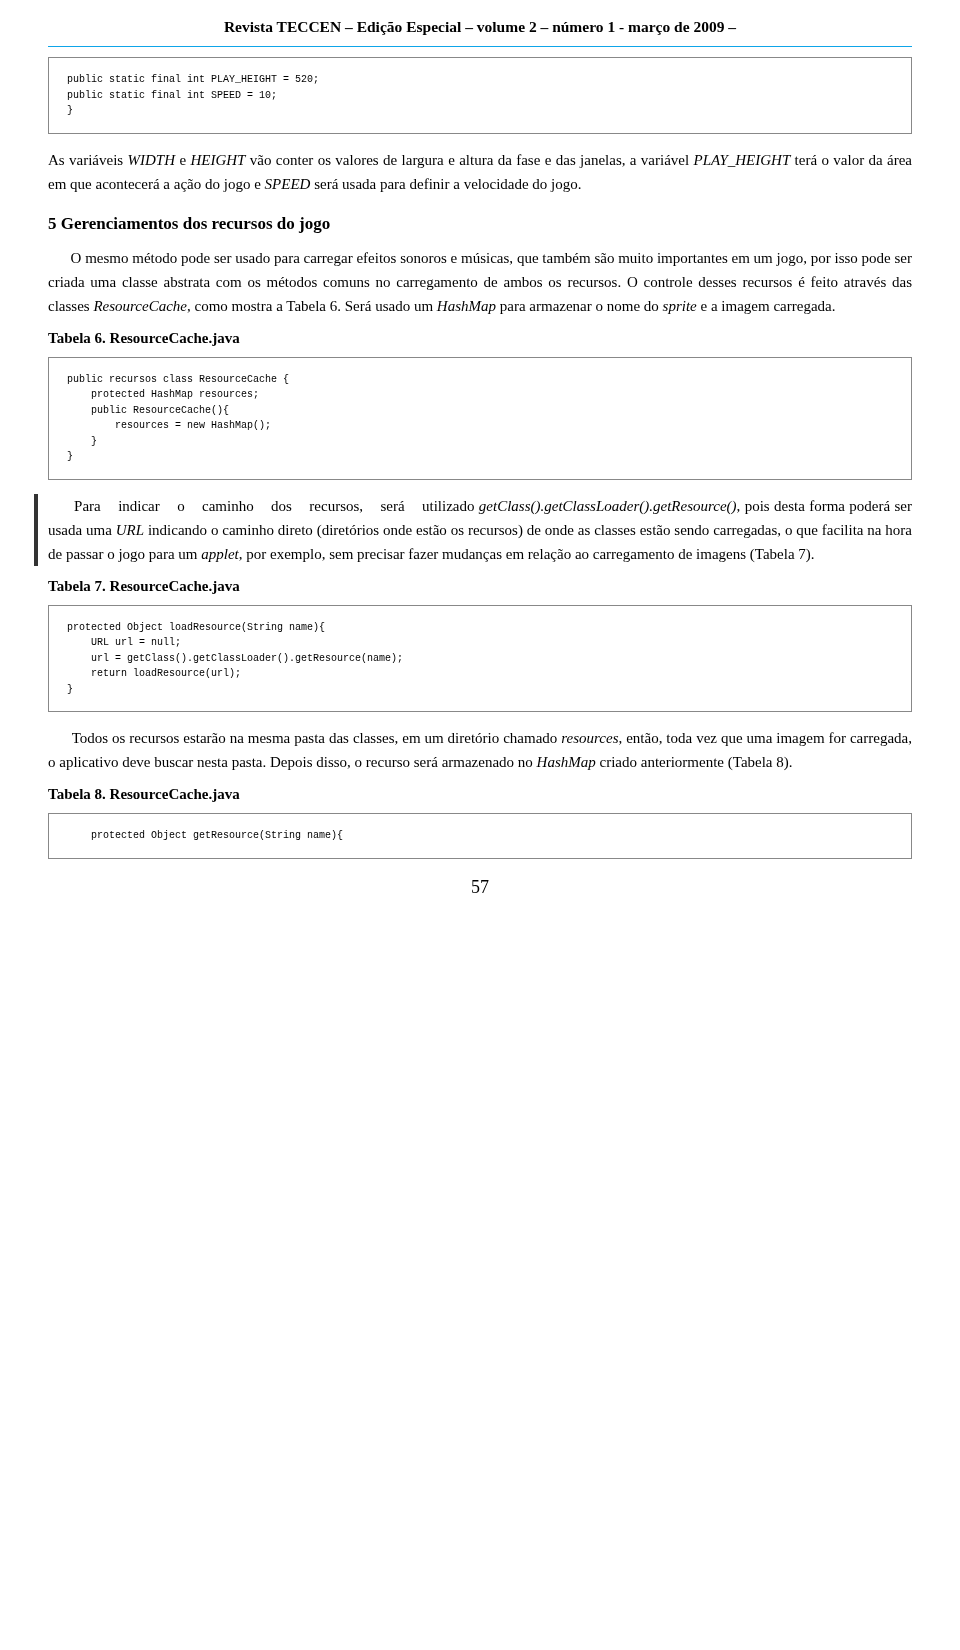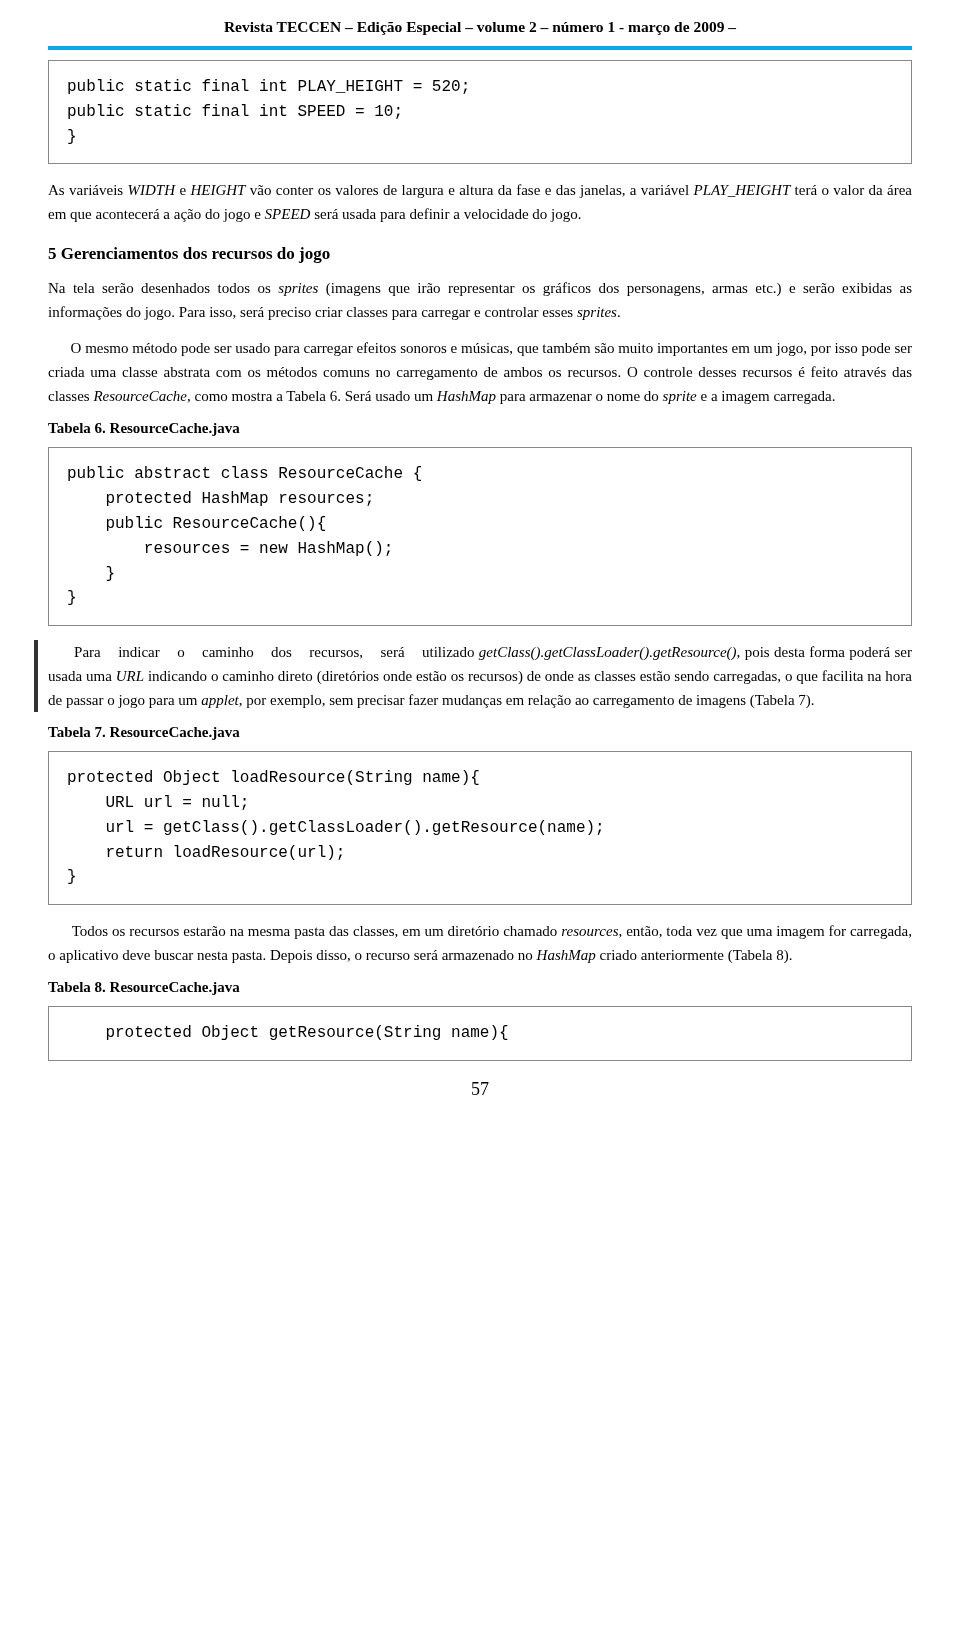--- a/index.html
+++ b/index.html
@@ -15,26 +15,26 @@
       width: 960px;
       min-height: 1650px;
       padding: 0 48px 40px 48px;
       position: relative;
     }
     .journal-header {
       text-align: center;
       font-weight: bold;
       font-size: 15.5px;
       padding: 18px 0 10px 0;
-      border-bottom: 4px solid #0ea5e9;
+      border-bottom: 1px solid #0ea5e9;
       margin-bottom: 0;
     }
     .code-block {
       font-family: 'Courier New', Courier, monospace;
-      font-size: 16px;
+      font-size: 10px;
       background: #fff;
       border: 1px solid #888;
       padding: 14px 18px;
       margin: 10px 0 14px 0;
       white-space: pre;
       line-height: 1.55;
     }
     .body-text {
       font-size: 15px;
       line-height: 1.6;
@@ -83,31 +83,28 @@
   <div class="code-block"><span>public static final int PLAY_HEIGHT = 520;
 public static final int SPEED = 10;
 }</span></div>
 
   <p class="body-text">
     As variáveis <i>WIDTH</i> e <i>HEIGHT</i> vão conter os valores de largura e altura da fase e das janelas, a variável <i>PLAY_HEIGHT</i> terá o valor da área em que acontecerá a ação do jogo e <i>SPEED</i> será usada para definir a velocidade do jogo.
   </p>
 
   <div class="section-heading">5   Gerenciamentos dos recursos do jogo</div>
 
-  <p class="body-text">
-    Na tela serão desenhados todos os <i>sprites</i> (imagens que irão representar os gráficos dos personagens, armas etc.) e serão exibidas as informações do jogo. Para isso, será preciso criar classes para carregar e controlar esses <i>sprites</i>.
-  </p>
 
   <p class="body-text">
     &nbsp;&nbsp;&nbsp;&nbsp;&nbsp;&nbsp;O mesmo método pode ser usado para carregar efeitos sonoros e músicas, que também são muito importantes em um jogo, por isso pode ser criada uma classe abstrata com os métodos comuns no carregamento de ambos os recursos. O controle desses recursos é feito através das classes <i>ResourceCache</i>, como mostra a Tabela 6. Será usado um <i>HashMap</i> para armazenar o nome do <i>sprite</i> e a imagem carregada.
   </p>
 
   <div class="table-caption">Tabela 6. ResourceCache.java</div>
 
-  <div class="code-block">public abstract class ResourceCache {
+  <div class="code-block">public recursos class ResourceCache {
     protected HashMap resources;
     public ResourceCache(){
         resources = new HashMap();
     }
 }</div>
 
   <div class="left-bar-container">
     <div class="left-bar"></div>
     <p class="body-text">
       &nbsp;&nbsp;&nbsp;&nbsp;&nbsp;&nbsp;Para&nbsp;&nbsp;&nbsp;&nbsp;indicar&nbsp;&nbsp;&nbsp;&nbsp;o&nbsp;&nbsp;&nbsp;&nbsp;caminho&nbsp;&nbsp;&nbsp;&nbsp;dos&nbsp;&nbsp;&nbsp;&nbsp;recursos,&nbsp;&nbsp;&nbsp;&nbsp;será&nbsp;&nbsp;&nbsp;&nbsp;utilizado <i>getClass().getClassLoader().getResource()</i>, pois desta forma poderá ser usada uma <i>URL</i> indicando o caminho direto (diretórios onde estão os recursos) de onde as classes estão sendo carregadas, o que facilita na hora de passar o jogo para um <i>applet</i>, por exemplo, sem precisar fazer mudanças em relação ao carregamento de imagens (Tabela 7).

